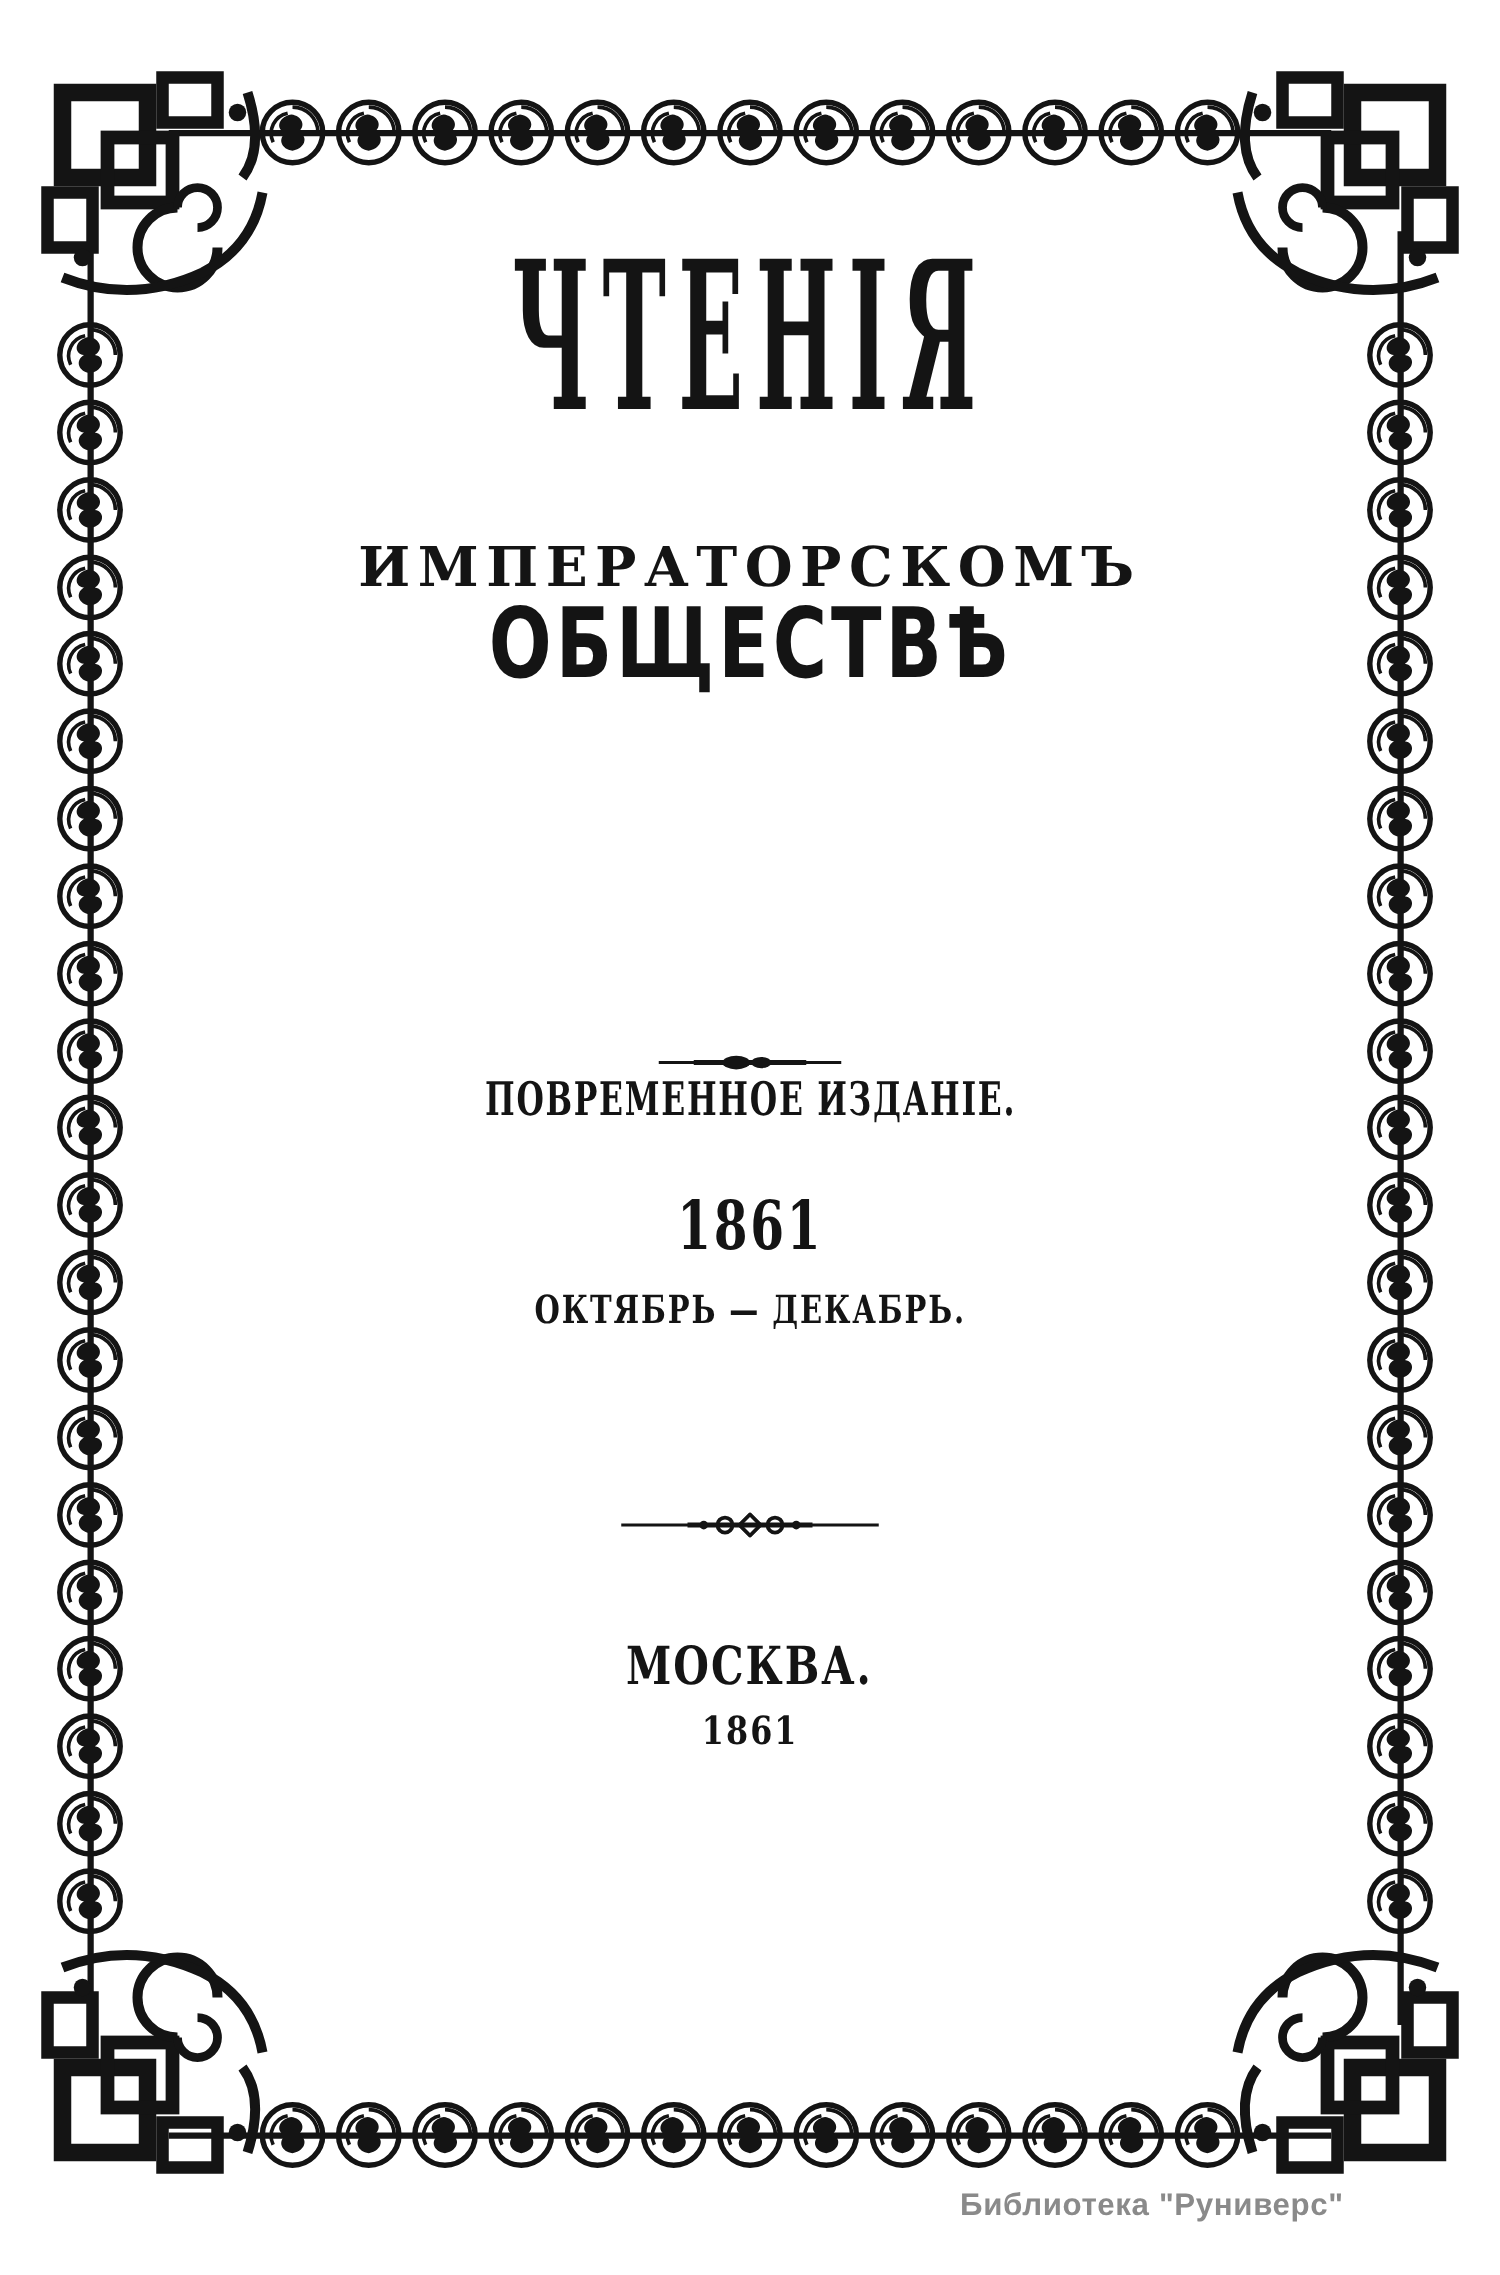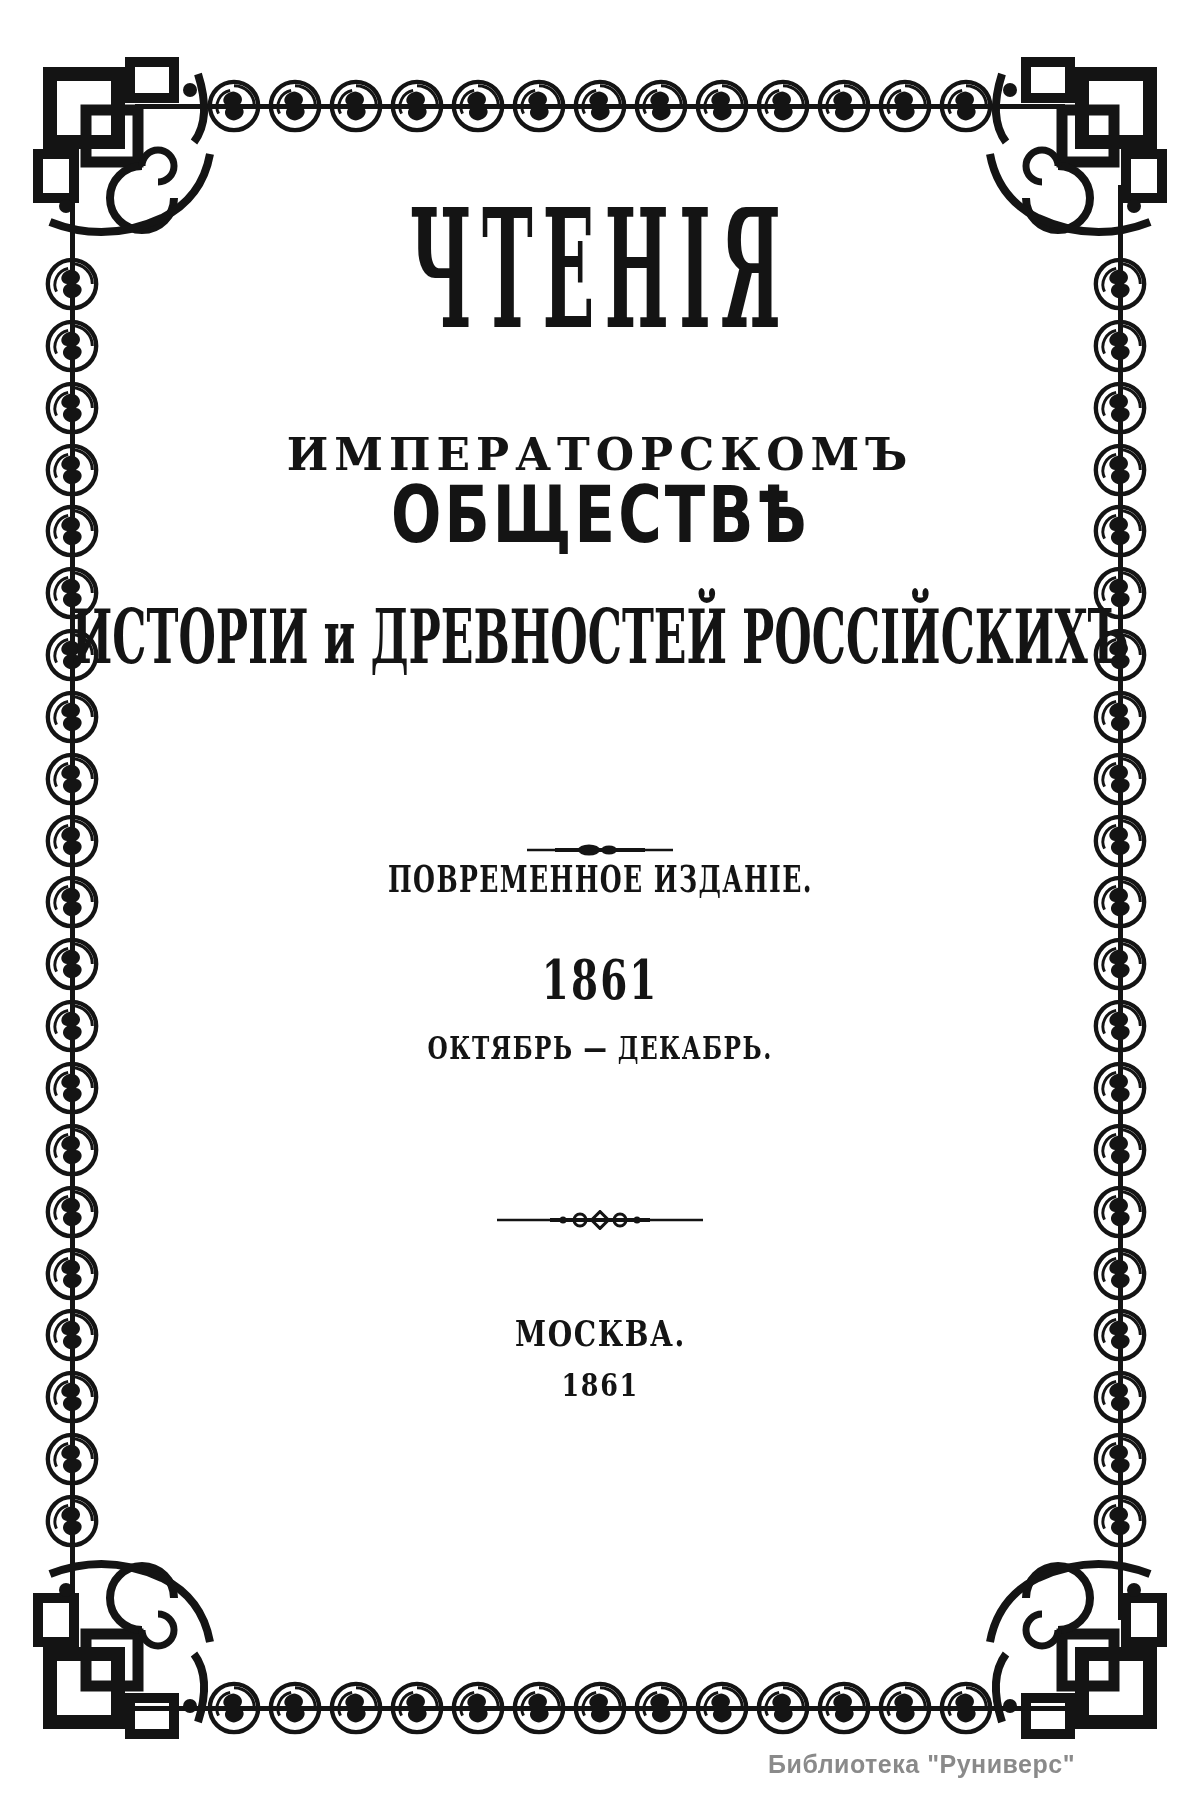--- a/index.html
+++ b/index.html
@@ -52,21 +52,21 @@
   .t-univ   {top:746px;height:62px;font-size:64px;}
   .t-univ>span{transform:scale(.68,1.05);}
   .t-per    {top:858px;height:42px;font-size:37px;}
   .t-per>span{transform:scale(.68,1);letter-spacing:2px;}
   .t-year   {top:950px;height:60px;font-size:54px;}
   .t-year>span{transform:scale(.72,1);letter-spacing:3px;}
   .t-months {top:1028px;height:40px;font-size:31px;}
   .t-months>span{transform:scale(.75,1);letter-spacing:2px;}
   .t-book   {top:1086px;height:48px;font-size:42px;}
   .t-book>span{transform:scale(.85,1);letter-spacing:3px;}
-  .t-city   {top:1308px;height:50px;font-size:36px;text-align:center;}
+  .t-city   {top:1308px;height:50px;font-size:42px;text-align:center;}
   .t-city>span{transform:scale(.78,1);letter-spacing:2px;}
   .t-year2  {top:1366px;height:38px;font-size:31px;}
   .t-year2>span{transform:scale(.82,1);letter-spacing:2px;}
   .divider{position:absolute;left:100px;right:100px;display:flex;justify-content:center;z-index:3;}
   .d1{top:842px;}
   .d2{top:1210px;}
   .watermark{
     position:absolute;right:125px;top:1750px;z-index:3;
     font-family:"Liberation Sans","DejaVu Sans",sans-serif;
     font-weight:bold;font-size:25px;color:var(--watermark);
@@ -697,23 +697,20 @@
 
   <div class="tb t-main">
       <span>ЧТЕНІЯ</span>
     </div>
   <div class="tb t-imp">
       <span>ИМПЕРАТОРСКОМЪ</span>
     </div>
   <div class="tb t-soc">
       <span>ОБЩЕСТВѢ</span>
     </div>
-  <div class="tb t-hist">
-      <span>ИСТОРІИ и ДРЕВНОСТЕЙ РОССІЙСКИХЪ</span>
-    </div>
 
   <div class="divider d1">
     <svg width="150" height="16" viewBox="0 0 150 16">
       <path d="M2 8 H148" stroke="#141414" stroke-width="2.5" fill="none"></path>
       <path d="M30 8 H120" stroke="#141414" stroke-width="4" fill="none"></path>
       <ellipse cx="64" cy="8" rx="11" ry="5.5" fill="#141414"></ellipse>
       <ellipse cx="84" cy="8" rx="8" ry="4.5" fill="#141414"></ellipse>
     </svg>
   </div>
 

